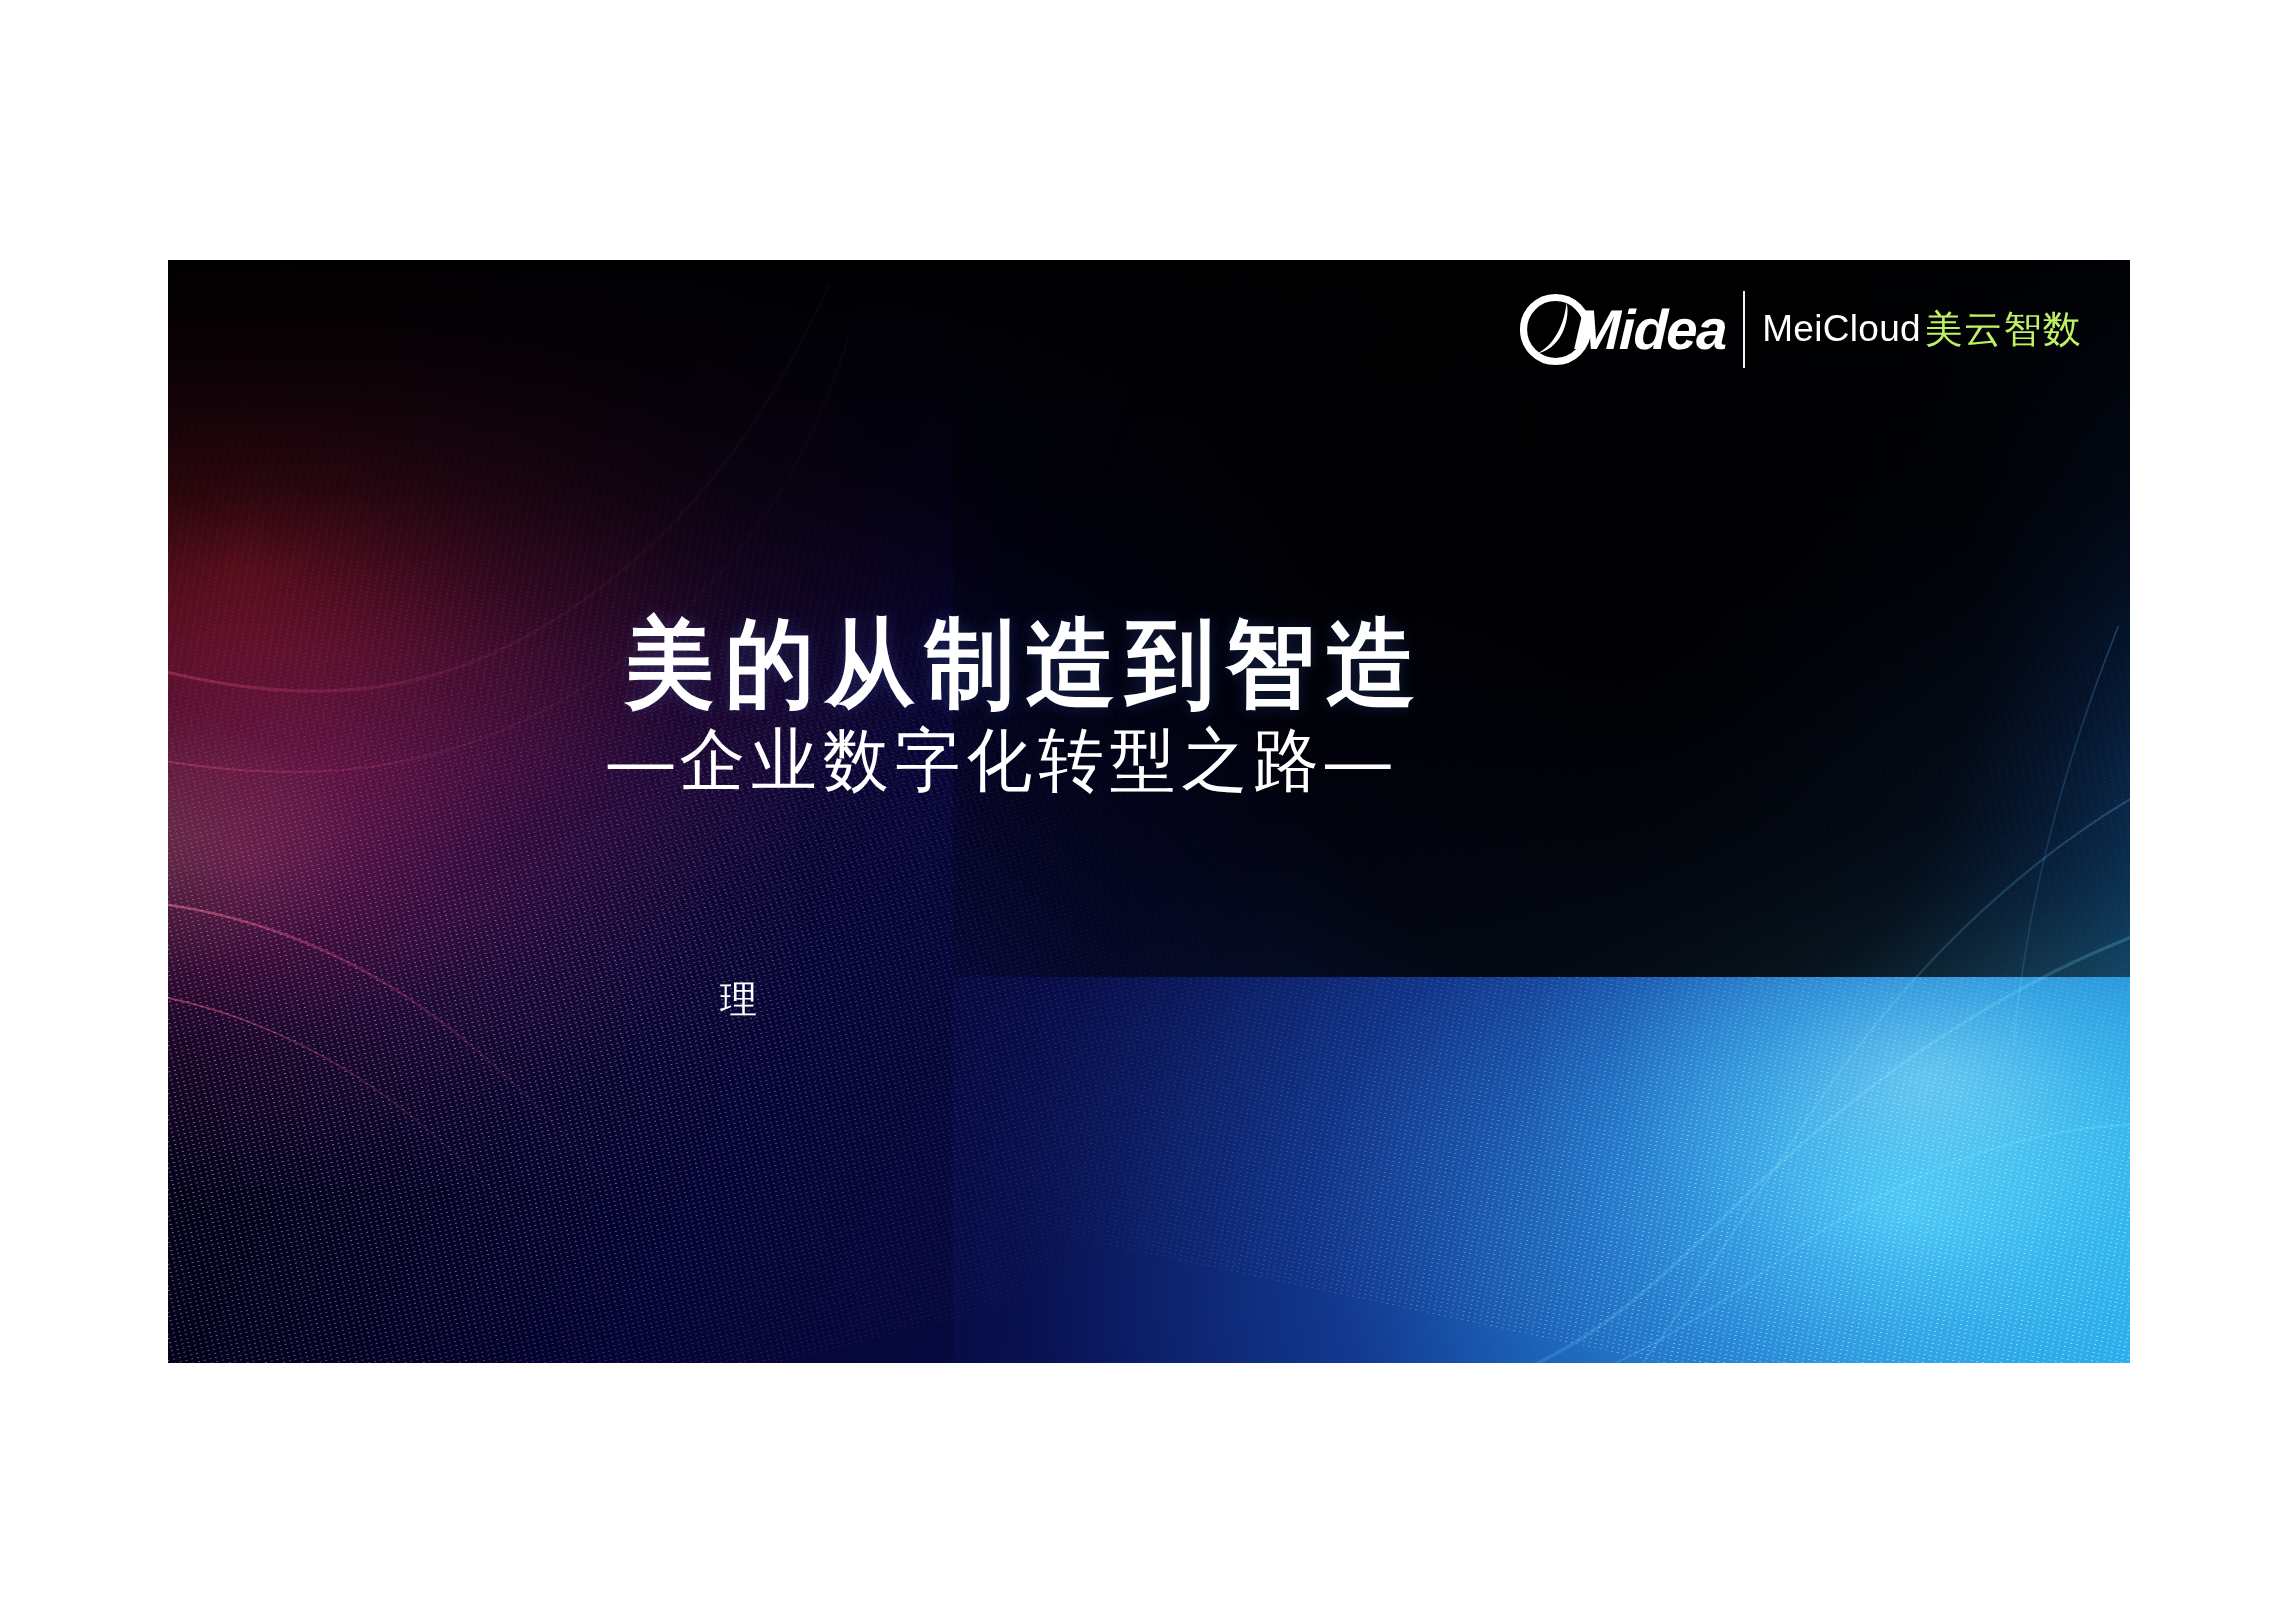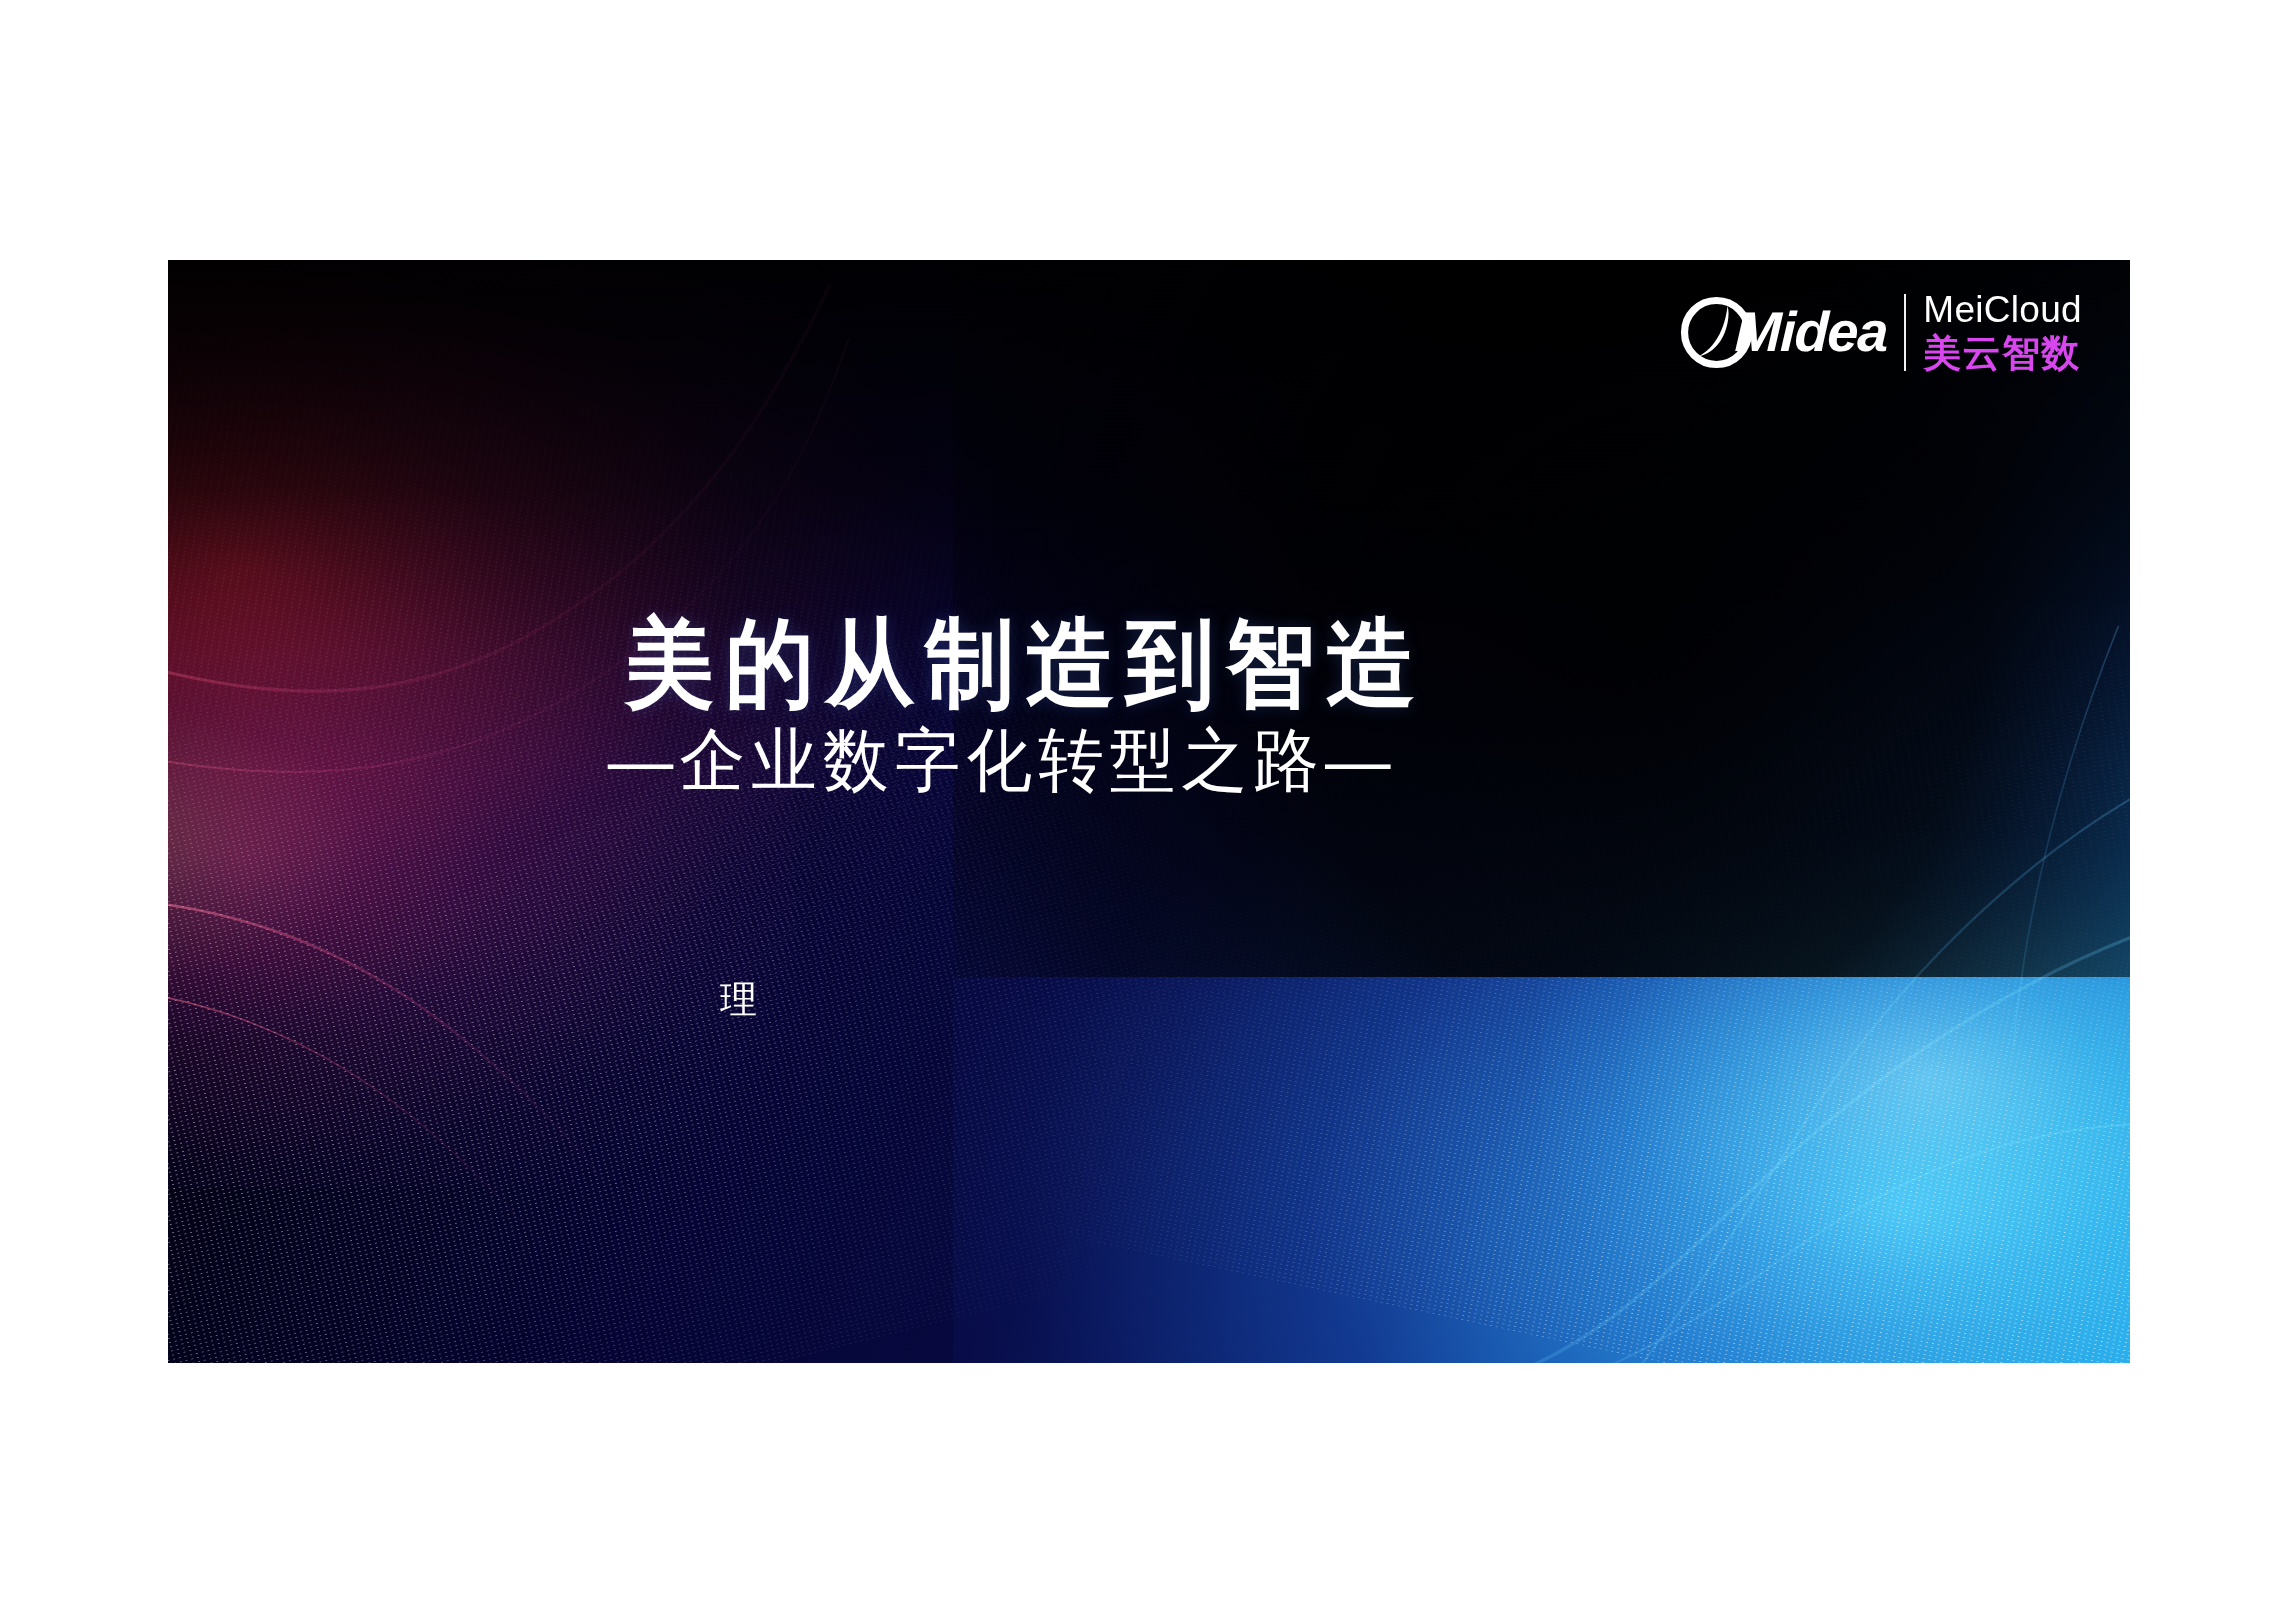--- a/index.html
+++ b/index.html
@@ -231,36 +231,36 @@
     transform: skewX(-2deg);
   }
   .logo-divider {
     width: 2px;
     height: 77px;
     background: #ffffff;
     opacity: 0.95;
   }
   .logo-right {
     display: flex;
-    flex-direction: column;
+    flex-direction: row;
     justify-content: center;
     gap: 3.9px;
   }
   .meicloud-en {
     font-size: 37px;
     color: #ffffff;
     letter-spacing: 0.3px;
     line-height: 1.05;
   }
   .meicloud-cn {
     font-size: 38px;
-    color: #d946ef;
+    color: #bef264;
     letter-spacing: 1.3px;
     line-height: 1.05;
-    font-weight: 700;
+    font-weight: 400;
   }
 
   
   .title-block {
     position: absolute;
     left: 411px;
     top: 353px;
     width: 1152px;
     z-index: 5;
   }

